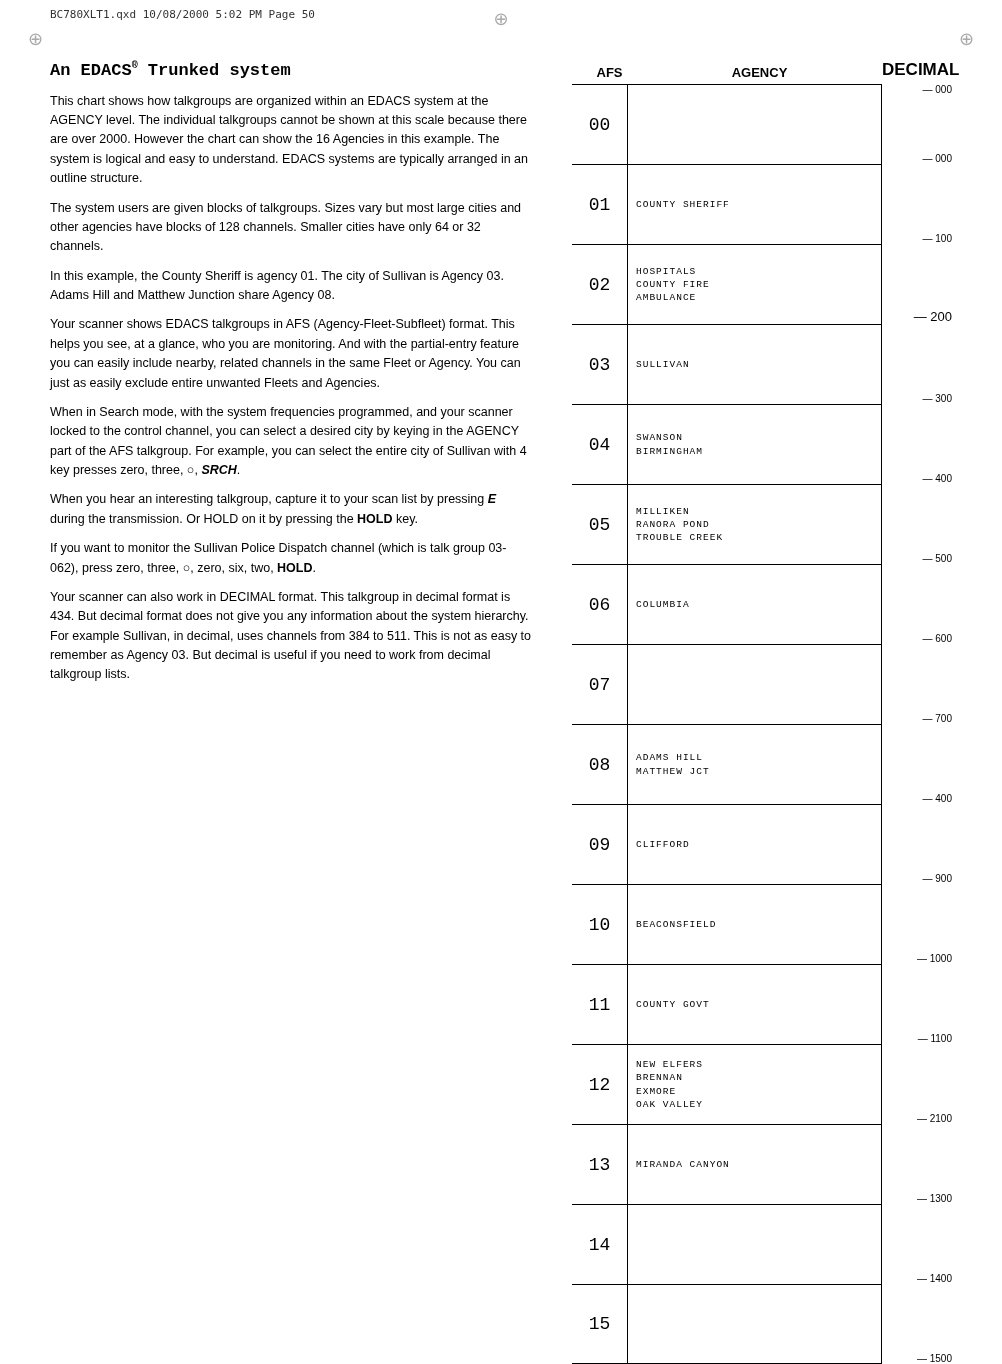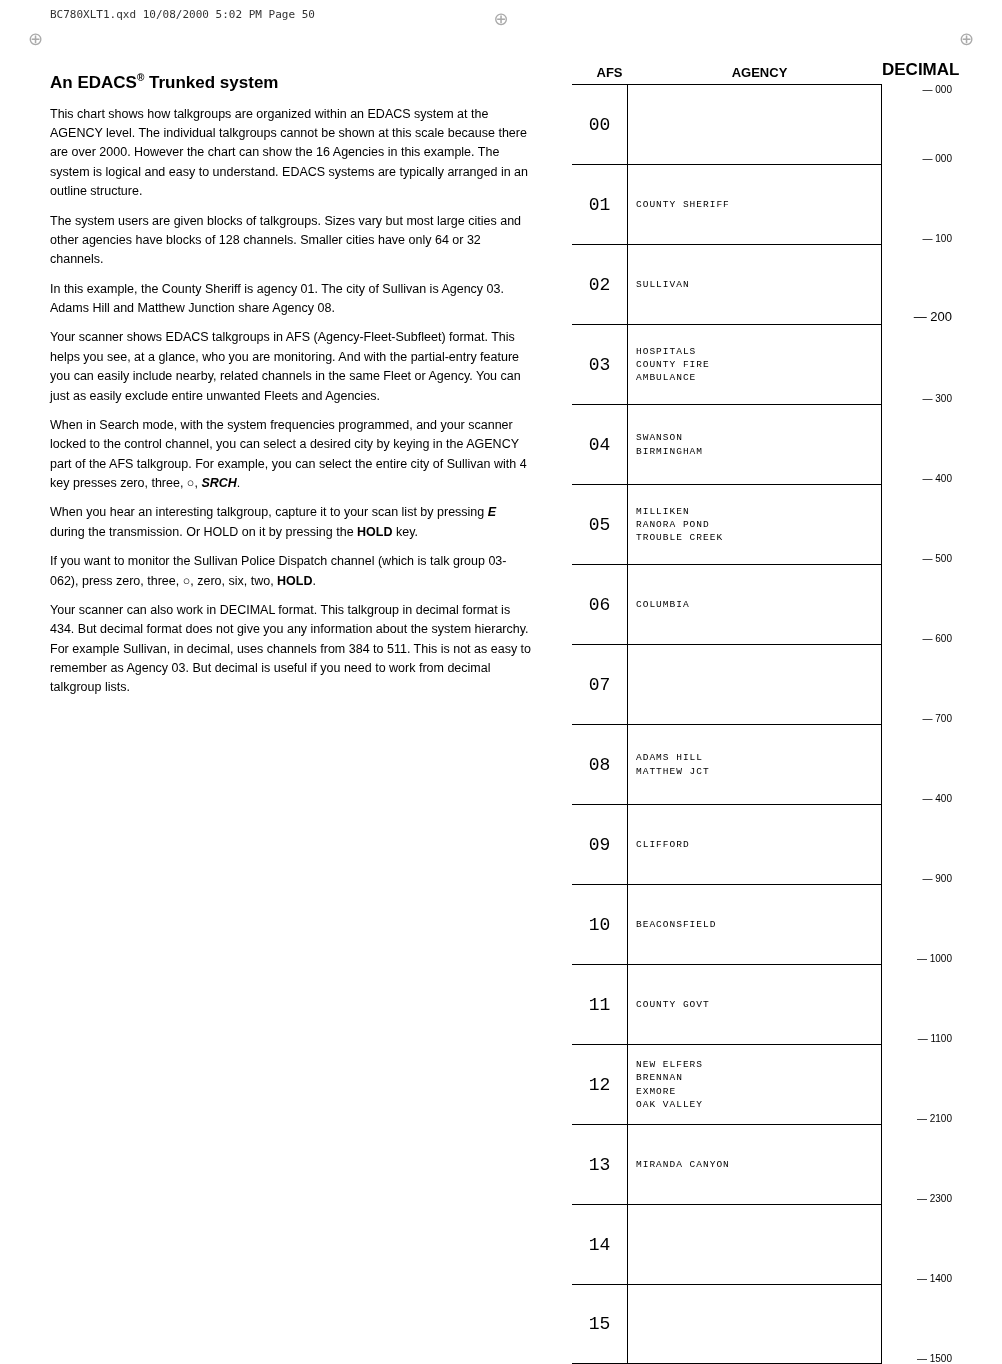--- a/index.html
+++ b/index.html
@@ -35,22 +35,21 @@
     .right-col {
       width: 380px;
       flex-shrink: 0;
     }
 
     
     .section-title {
       font-size: 17px;
       font-weight: bold;
       margin-bottom: 12px;
-      font-family: Liberation Sans, sans-serif;
-      margin-top: 12px;
+      font-family: Liberation Mono, monospace;
     }
 
     .section-title sup {
       font-size: 10px;
     }
 
     .body-text {
       font-size: 12.5px;
       line-height: 1.55;
       margin-bottom: 10px;
@@ -232,26 +231,26 @@
           <div class="afs-row">13</div>
           <div class="afs-row">14</div>
           <div class="afs-row">15</div>
         </div>
         <div class="agency-col">
           <div class="agency-section"></div>
           <div class="agency-section">
             <div class="agency-name">COUNTY  SHERIFF</div>
           </div>
           <div class="agency-section">
-            <div class="agency-name">SULLIVAN</div>
-          </div>
-          <div class="agency-section">
             <div class="agency-name">HOSPITALS</div>
             <div class="agency-name">COUNTY  FIRE</div>
             <div class="agency-name">AMBULANCE</div>
+          </div>
+          <div class="agency-section">
+            <div class="agency-name">SULLIVAN</div>
           </div>
           <div class="agency-section">
             <div class="agency-name">SWANSON</div>
             <div class="agency-name">BIRMINGHAM</div>
           </div>
           <div class="agency-section">
             <div class="agency-name">MILLIKEN</div>
             <div class="agency-name">RANORA  POND</div>
             <div class="agency-name">TROUBLE  CREEK</div>
           </div>
@@ -319,21 +318,21 @@
           <div class="decimal-section" style="height: 80px; position: relative;">
             <div style="position: absolute; bottom: 0px; right: 0px; font-size: 10px; font-family: Arial, sans-serif; display: flex; align-items: center; gap: 4px;">— 1000</div>
           </div>
           <div class="decimal-section" style="height: 80px; position: relative;">
             <div style="position: absolute; bottom: 0px; right: 0px; font-size: 10px; font-family: Arial, sans-serif; display: flex; align-items: center; gap: 4px;">— 1100</div>
           </div>
           <div class="decimal-section" style="height: 80px; position: relative;">
             <div style="position: absolute; bottom: 0px; right: 0px; font-size: 10px; font-family: Arial, sans-serif; display: flex; align-items: center; gap: 4px;">— 2100</div>
           </div>
           <div class="decimal-section" style="height: 80px; position: relative;">
-            <div style="position: absolute; bottom: 0px; right: 0px; font-size: 10px; font-family: Arial, sans-serif; display: flex; align-items: center; gap: 4px;">— 2300</div>
+            <div style="position: absolute; bottom: 0px; right: 0px; font-size: 10px; font-family: Arial, sans-serif; display: flex; align-items: center; gap: 4px;">— 1300</div>
           </div>
           <div class="decimal-section" style="height: 80px; position: relative;">
             <div style="position: absolute; bottom: 0px; right: 0px; font-size: 10px; font-family: Arial, sans-serif; display: flex; align-items: center; gap: 4px;">— 1400</div>
           </div>
           <div class="decimal-section" style="height: 80px; position: relative;">
             <div style="position: absolute; bottom: 0px; right: 0px; font-size: 10px; font-family: Arial, sans-serif; display: flex; align-items: center; gap: 4px;">— 1500</div>
           </div>
           <div style="height: 80px; position: relative;"></div>
         </div>
       </div>

